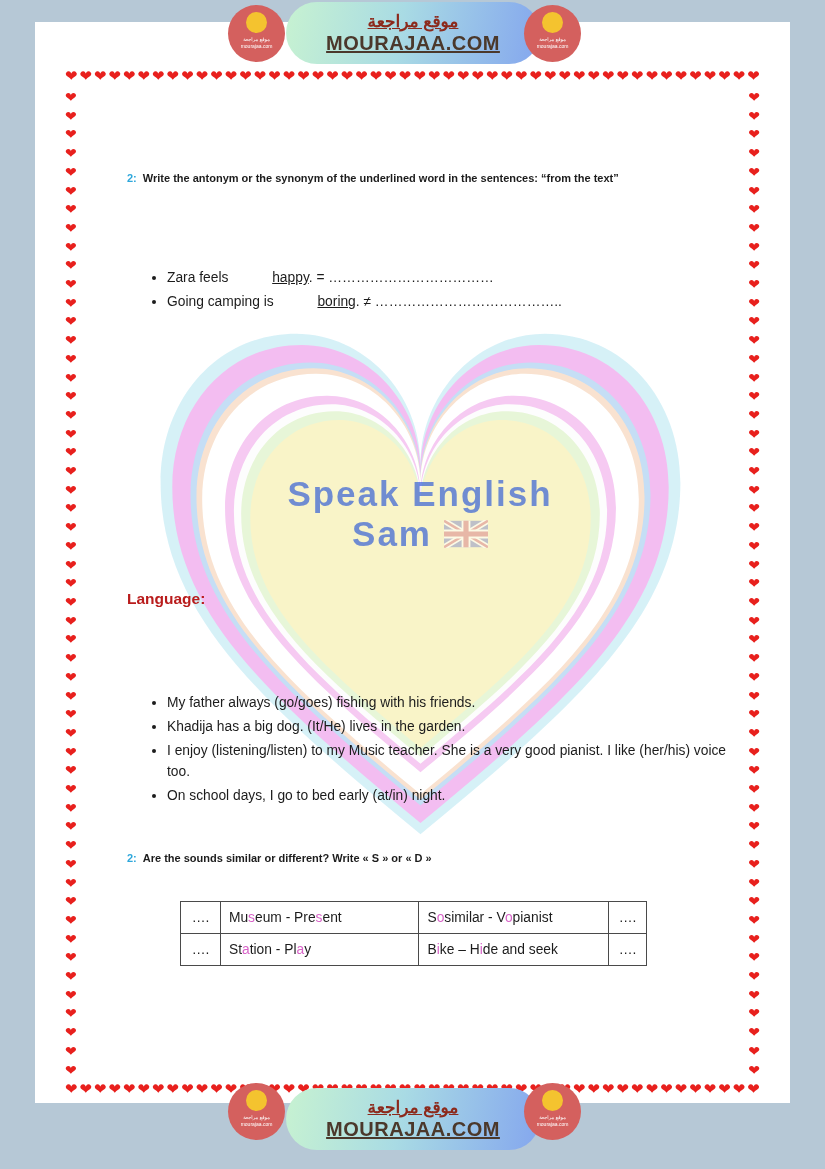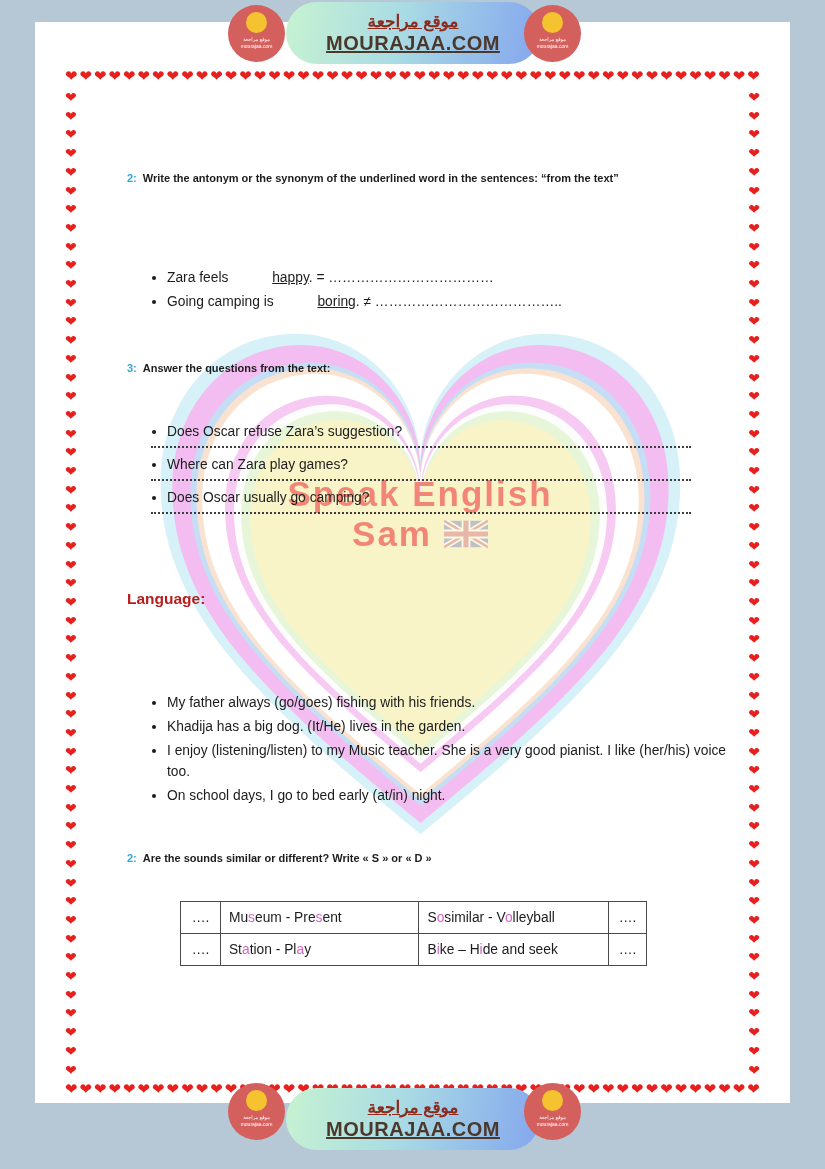--- a/index.html
+++ b/index.html
@@ -14,21 +14,21 @@
   .hearts-row.top{top:46px;}
   .hearts-row.bottom{top:1059px;}
   .hearts-col{position:absolute;top:68px;bottom:26px;display:flex;flex-direction:column;
               justify-content:space-between;color:#e8201d;font-size:14px;line-height:1;z-index:2;}
   .hearts-col.left{left:30px;}
   .hearts-col.right{right:30px;}
 
   
   .wm-heart{position:absolute;left:103px;top:264px;width:565px;height:596px;z-index:3;}
   .wm-text{position:absolute;left:105px;top:452px;width:560px;text-align:center;z-index:4;
-           color:#ef4444;opacity:.62;font-weight:bold;letter-spacing:2px;}
+           color:#1d4ed8;opacity:.62;font-weight:bold;letter-spacing:2px;}
   .wm-text .wm1{font-size:35px;}
   .wm-text .wm2{font-size:35px;display:flex;align-items:center;justify-content:center;gap:12px;}
   .wm-text .wm3{font-size:38px;margin-top:6px;letter-spacing:4px;}
   .flag{width:44px;height:28px;opacity:.85;}
 
   
   .content{position:absolute;inset:0;z-index:5;}
   .h{position:absolute;left:92px;width:590px;font-size:11px;font-weight:bold;line-height:1.95;}
   .h .num{color:#2ea7db;font-weight:bold;margin-right:6px;}
   .cyan{position:absolute;left:92px;color:#b91c1c;font-size:15.5px;font-weight:bold;}
@@ -317,29 +317,21 @@
 
       <div class="h" style="top:146px;">
         <span class="num">2:</span><span>Write the antonym or the synonym of the underlined word in the sentences: “from the text”</span>
       </div>
 
       <ul class="q2list">
           <li><span>Zara feels </span><span class="u">happy</span><span>.  = ………………………………</span></li>
           <li><span>Going camping is </span><span class="u">boring</span><span>. ≠ …………………………………..</span></li>
         </ul>
 
-      <div class="h" style="top:336px;">
-        <span class="num">3:</span><span>Answer the questions from the text:</span>
-      </div>
-
-      <ul class="answers">
-          <li>Does Oscar refuse Zara’s suggestion?</li>
-          <li>Where can Zara play games?</li>
-          <li>Does Oscar usually go camping?</li>
-        </ul>
+
 
       <div class="cyan" style="top:568px;">Language:</div>
 
 
       <ul class="circlelist">
           <li>My father always (go/goes) fishing with his friends.</li>
           <li>Khadija has a big dog. (It/He) lives in the garden.</li>
           <li>I enjoy (listening/listen) to my Music teacher. She is a very good pianist. I like (her/his) voice too.</li>
           <li>On school days, I go to bed early (at/in) night.</li>
         </ul>
@@ -352,21 +344,21 @@
         <colgroup>
           <col style="width:40px">
             <col style="width:199px">
             <col style="width:190px">
             <col style="width:38px">
         </colgroup>
         <tbody>
             <tr>
               <td class="dots">….</td>
               <td><span>Mu</span><span class="pk">s</span><span>eum - Pre</span><span class="pk">s</span><span>ent</span></td>
-              <td><span>S</span><span class="pk">o</span><span>similar - V</span><span class="pk">o</span><span>lleyball</span></td>
+              <td><span>S</span><span class="pk">o</span><span>similar - V</span><span class="pk">o</span><span>pianist</span></td>
               <td class="dots">….</td>
             </tr>
             <tr>
               <td class="dots">….</td>
               <td><span>St</span><span class="pk">a</span><span>tion - Pl</span><span class="pk">a</span><span>y</span></td>
               <td><span>B</span><span class="pk">i</span><span>ke – H</span><span class="pk">i</span><span>de and seek</span></td>
               <td class="dots">….</td>
             </tr>
           </tbody>
       </table>

